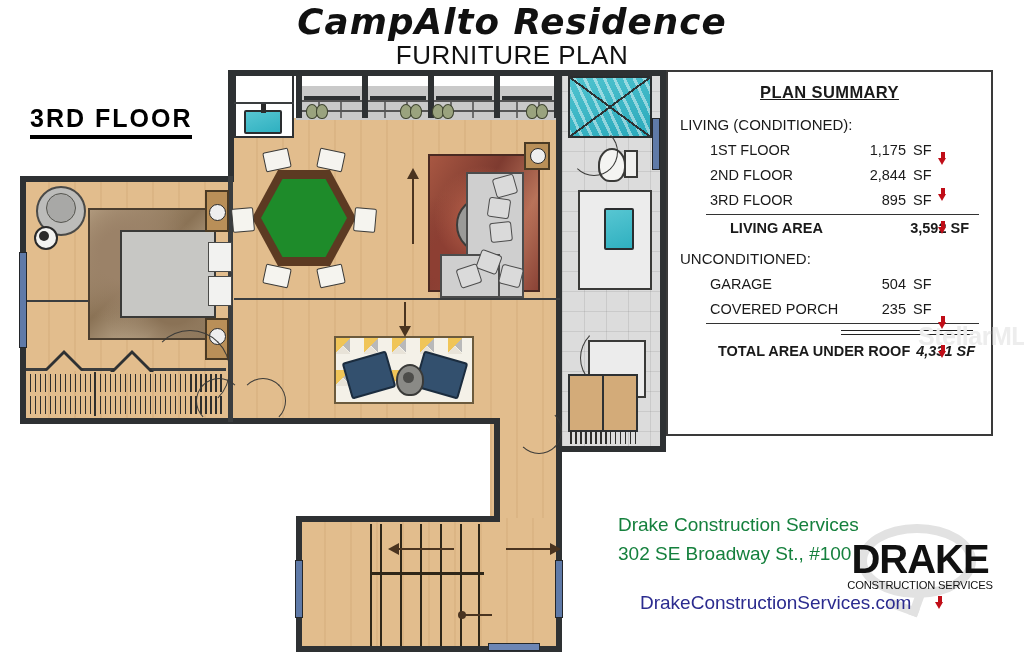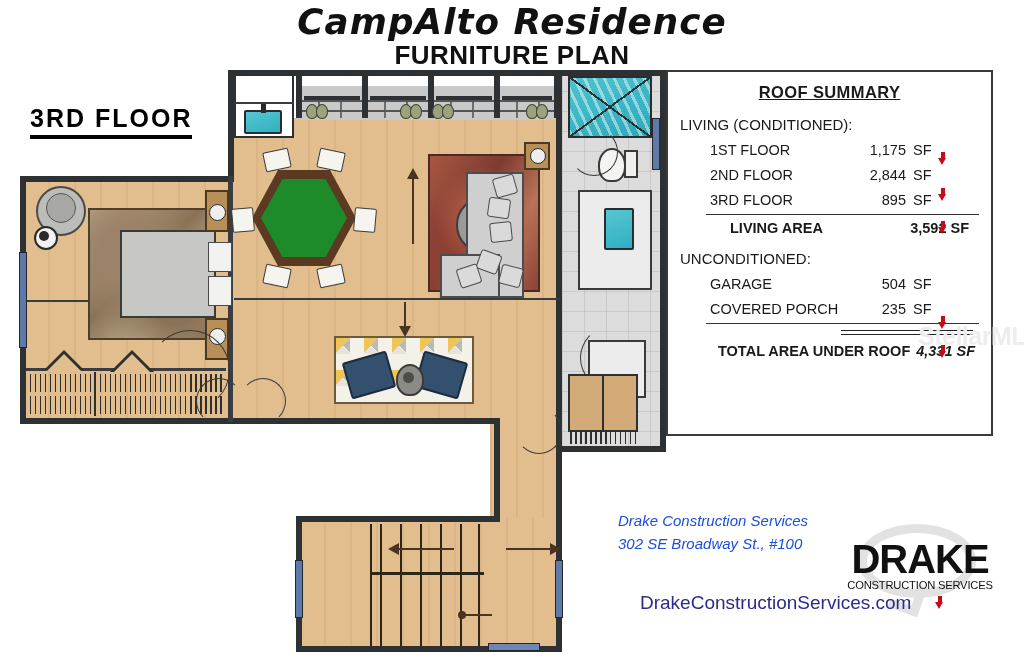--- a/index.html
+++ b/index.html
@@ -5,21 +5,21 @@
   html,body{margin:0;padding:0;background:#fff;}
   body{width:1024px;height:671px;position:relative;overflow:hidden;
        font-family:"Liberation Sans",sans-serif;color:#1a1a1a;}
 
   
   #title-main{position:absolute;left:0;top:2px;width:1024px;text-align:center;
     font-family:"DejaVu Sans",sans-serif;font-weight:bold;font-style:italic;
     font-size:35px;letter-spacing:1px;color:#111;
     transform:scaleX(1.02);}
   #title-sub{position:absolute;left:0;top:40px;width:1024px;text-align:center;
-    font-family:"Liberation Sans",sans-serif;font-weight:bold;font-size:26px;
+    font-family:"Liberation Sans",sans-serif;font-weight:normal;font-size:26px;
     letter-spacing:0.5px;color:#111;}
   #floor-label{position:absolute;left:30px;top:104px;font-weight:bold;font-size:25px;
     letter-spacing:2px;border-bottom:4px solid #000;padding-bottom:2px;color:#000;}
 
   
   #summary{position:absolute;left:666px;top:70px;width:327px;height:366px;
     border:2px solid #3a3a3a;background:#fff;box-sizing:border-box;}
   #summary-title{text-align:center;font-weight:bold;font-size:16.5px;margin-top:11px;
     text-decoration:underline;letter-spacing:.4px;}
   .sec-head{margin:14px 0 0 12px;font-size:15px;}
@@ -41,21 +41,21 @@
   
   .cursor{position:absolute;width:9px;height:13px;}
   .cursor:before{content:"";position:absolute;left:2.5px;top:0;width:4px;height:7px;background:#c00d17;}
   .cursor:after{content:"";position:absolute;left:0;top:6px;border-left:4.5px solid transparent;
     border-right:4.5px solid transparent;border-top:7px solid #c00d17;}
 
   #watermark{position:absolute;left:918px;top:322px;font-size:25px;font-weight:bold;
     color:#ededed;letter-spacing:-.5px;white-space:nowrap;}
 
   
-  #addr{position:absolute;left:618px;top:510px;font-size:15px;line-height:1.53;color:#1d4ed8;font-style:italic;}
+  #addr{position:absolute;left:618px;top:510px;font-size:19px;line-height:1.53;color:#15803d;}
   #logo{position:absolute;left:840px;top:524px;width:160px;height:78px;}
   #logo .blob{position:absolute;left:18px;top:0;width:118px;height:74px;border-radius:50%;
     border:9px solid #e2e2e2;box-sizing:border-box;}
   #logo .blobtail{position:absolute;left:52px;top:58px;width:22px;height:22px;
     border-right:9px solid #e2e2e2;border-bottom:9px solid #e2e2e2;transform:rotate(20deg);}
   #logo .word{position:absolute;left:0;top:13px;width:160px;text-align:center;
     font-family:"Liberation Sans",sans-serif;font-weight:bold;font-size:40px;
     letter-spacing:-1px;color:#111;}
   #logo .sub{position:absolute;left:0;top:55px;width:160px;text-align:center;
     font-weight:normal;font-size:11.2px;letter-spacing:-.2px;color:#111;}
@@ -310,21 +310,21 @@
   <div class="arrow-line" style="left:462px;top:614px;width:30px;height:2px;"></div>
   <div style="position:absolute;left:458px;top:611px;width:8px;height:8px;
       border-radius:50%;background:#4a3420;"></div>
 
   <div class="doorarc" style="left:196px;top:378px;width:44px;height:44px;transform:rotate(90deg);"></div>
   <div class="doorarc" style="left:240px;top:378px;width:44px;height:44px;transform:rotate(180deg);"></div>
   <div class="doorarc" style="left:516px;top:408px;width:44px;height:44px;transform:rotate(270deg);"></div>
 </div>
 
 <div id="summary">
-  <div id="summary-title">ROOF SUMMARY</div>
+  <div id="summary-title">PLAN SUMMARY</div>
 
   <div class="sec-head">LIVING (CONDITIONED):</div>
 
   <div class="row">
     <span class="lbl">1ST FLOOR</span>
     <span class="val">1,175</span>
     <span class="unit">SF</span>
   </div>
   <div class="row">
     <span class="lbl">2ND FLOOR</span>

